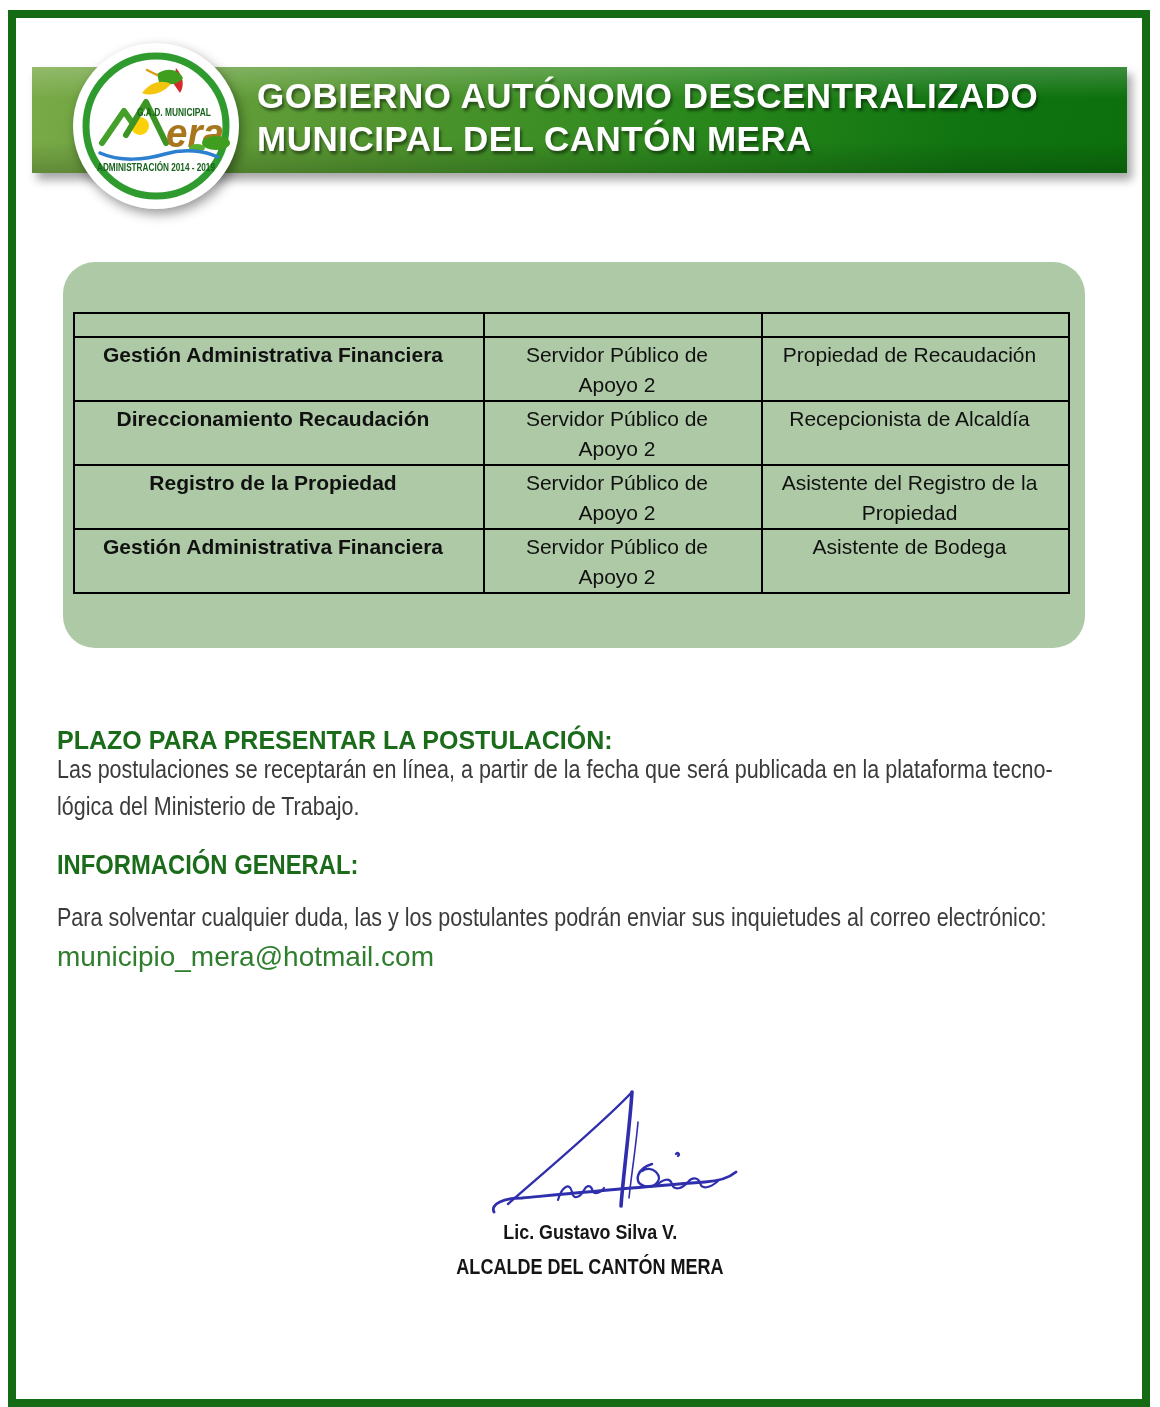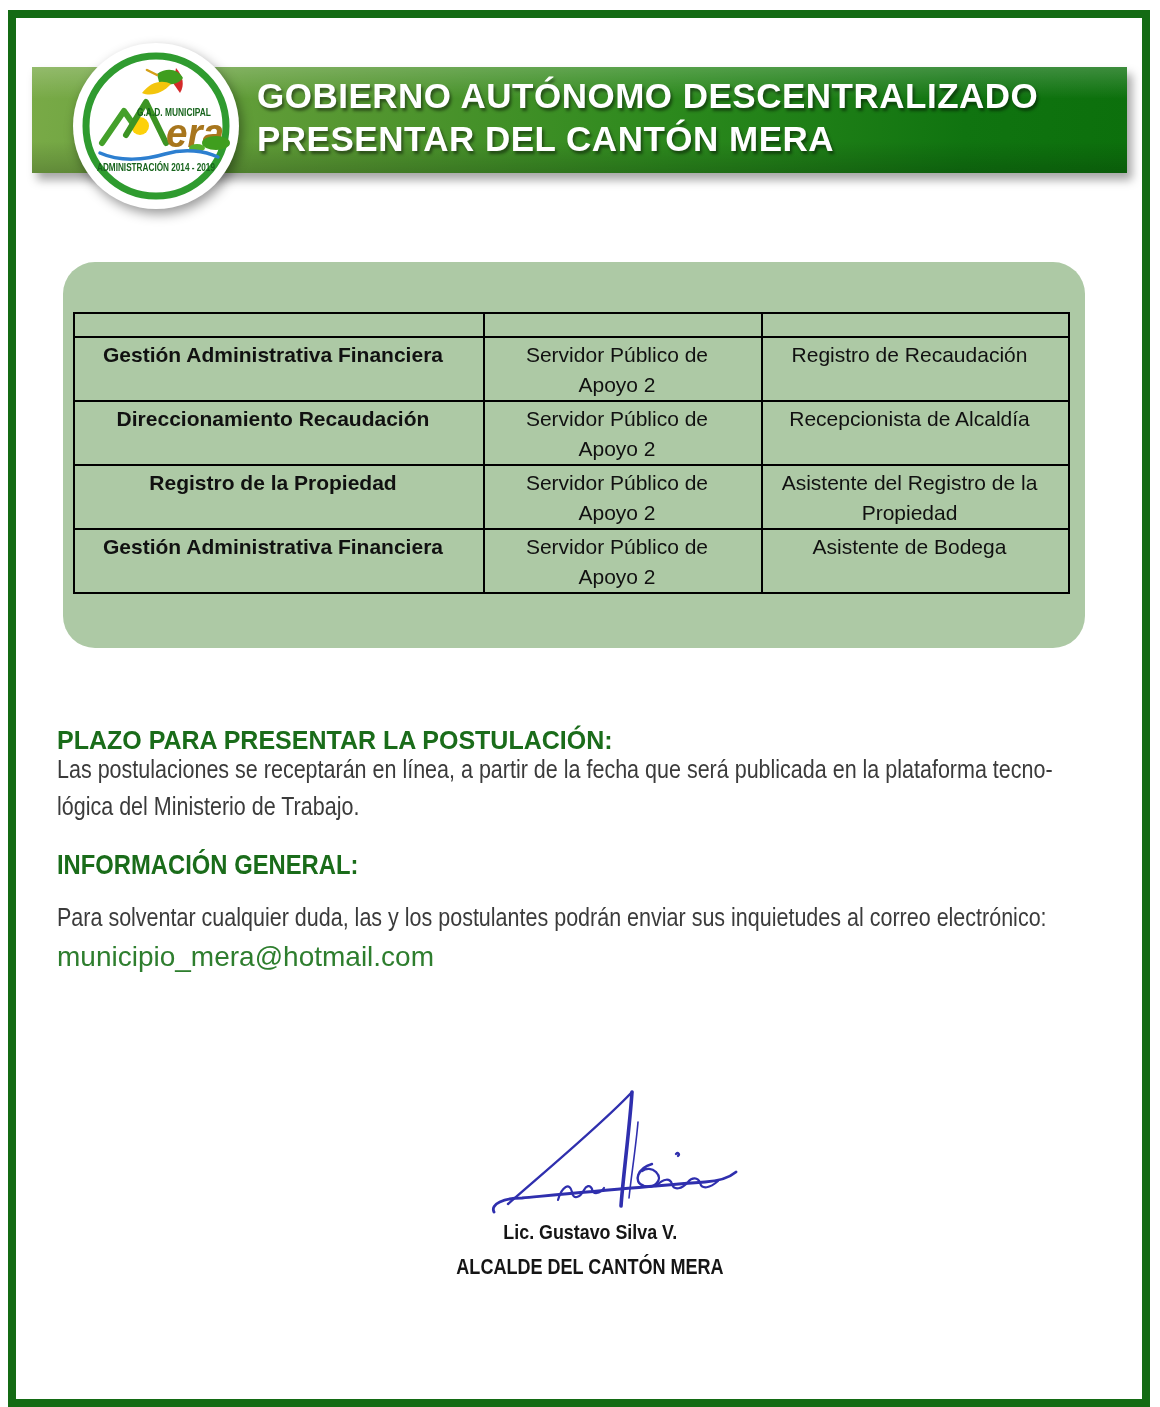--- a/index.html
+++ b/index.html
@@ -82,21 +82,21 @@
 </head>
 <body>
 
 <div id="canvas">
 
   <div class="frame"></div>
 
   <div class="banner">
     <div class="banner-title">
       <div>GOBIERNO AUTÓNOMO DESCENTRALIZADO</div>
-      <div>PRESENTAR DEL CANTÓN MERA</div>
+      <div>MUNICIPAL DEL CANTÓN MERA</div>
     </div>
   </div>
 
   <div class="logo-wrap">
     <svg width="172" height="172" viewBox="0 0 172 172">
       <circle cx="86" cy="86" r="83" fill="#ffffff"></circle>
       <circle cx="86" cy="86" r="70" fill="#ffffff" stroke="#2f9b2f" stroke-width="7"></circle>
 
       <path d="M 32 103 L 54 71 L 66 88" fill="none" stroke="#44a02a" stroke-width="6" stroke-linecap="round" stroke-linejoin="round"></path>
       <circle cx="70" cy="86" r="9" fill="#fdd10a"></circle>
@@ -128,21 +128,21 @@
     <tbody>
       <tr>
         <th></th>
         <th></th>
         <th></th>
       </tr>
       <tr>
         <td class="cell-unit">Gestión Administrativa Financiera</td>
         <td>Servidor Público de
 Apoyo 2</td>
-        <td>Registro de Recaudación</td>
+        <td>Propiedad de Recaudación</td>
       </tr>
       <tr>
         <td class="cell-unit">Direccionamiento Recaudación</td>
         <td>Servidor Público de
 Apoyo 2</td>
         <td>Recepcionista de Alcaldía</td>
       </tr>
       <tr>
         <td class="cell-unit">Registro de la Propiedad</td>
         <td>Servidor Público de

